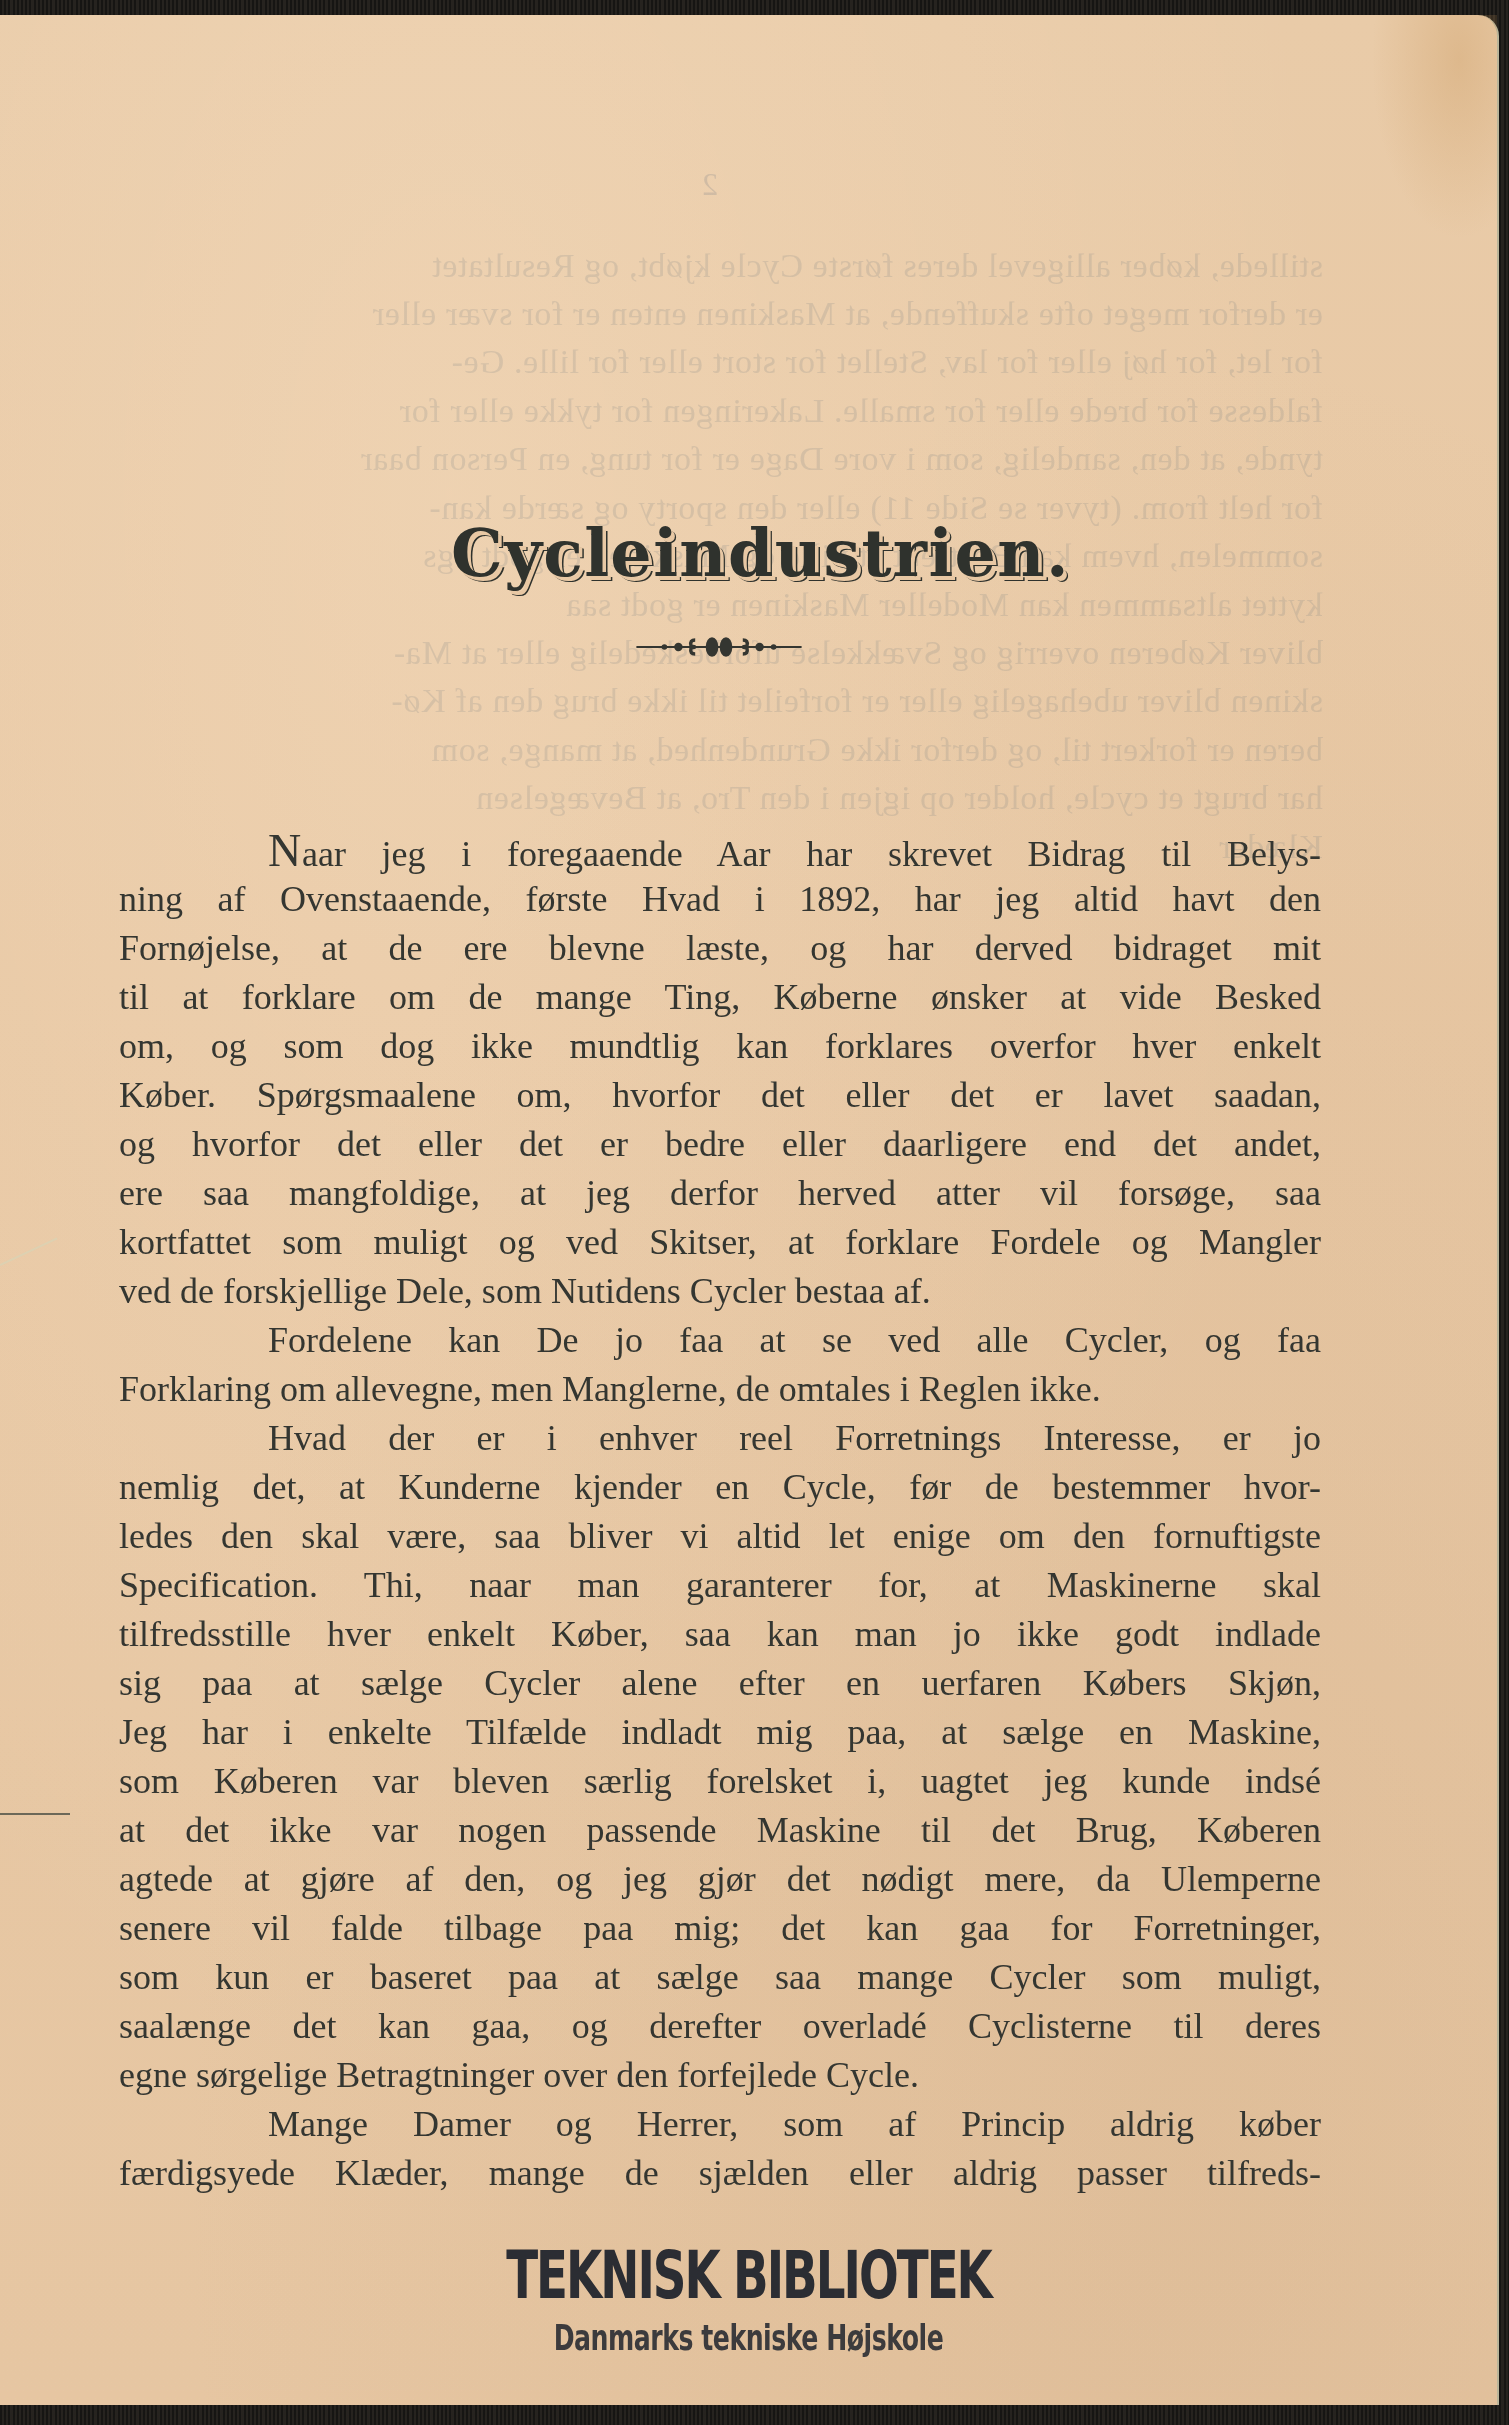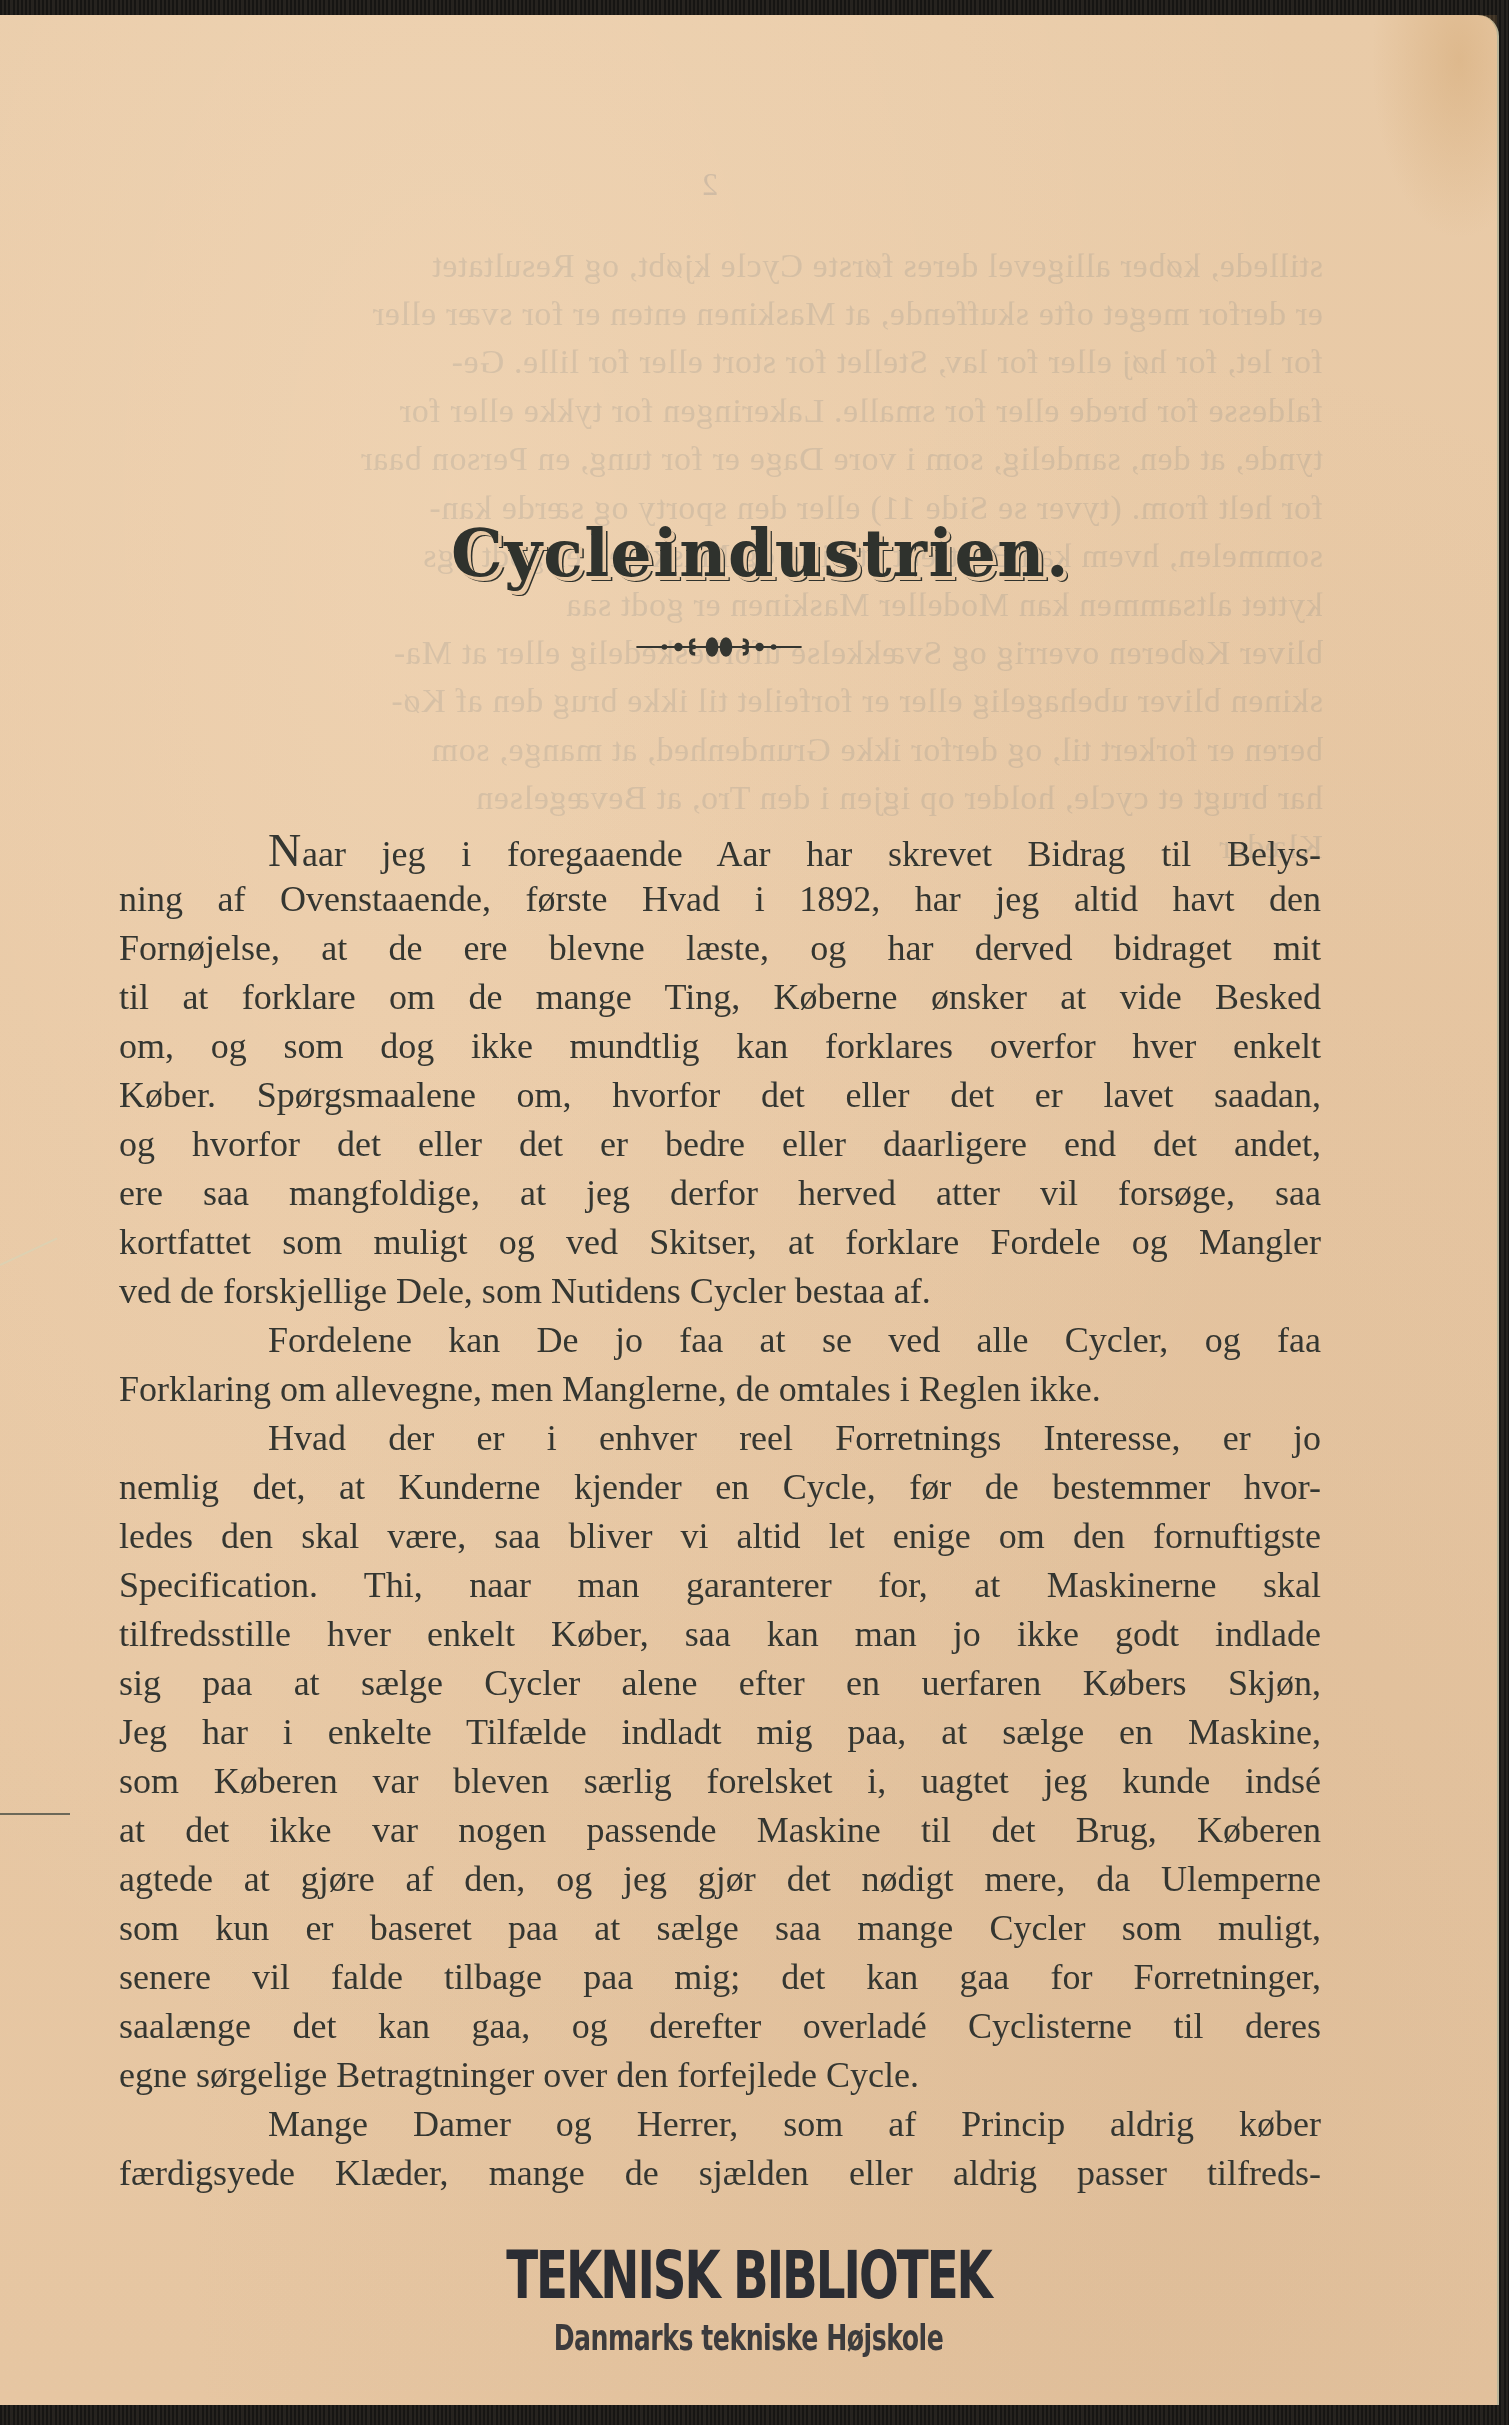--- a/index.html
+++ b/index.html
@@ -125,22 +125,22 @@
         <span class="line" style="padding-left: 149px; box-sizing: border-box;"><span>Hvad der er i enhver reel Forretnings Interesse, er jo</span></span>
         <span class="line"><span>nemlig det, at Kunderne kjender en Cycle, før de bestemmer hvor-</span></span>
         <span class="line"><span>ledes den skal være, saa bliver vi altid let enige om den fornuftigste</span></span>
         <span class="line"><span>Specification. Thi, naar man garanterer for, at Maskinerne skal</span></span>
         <span class="line"><span>tilfredsstille hver enkelt Køber, saa kan man jo ikke godt indlade</span></span>
         <span class="line"><span>sig paa at sælge Cycler alene efter en uerfaren Købers Skjøn,</span></span>
         <span class="line"><span>Jeg har i enkelte Tilfælde indladt mig paa, at sælge en Maskine,</span></span>
         <span class="line"><span>som Køberen var bleven særlig forelsket i, uagtet jeg kunde indsé</span></span>
         <span class="line"><span>at det ikke var nogen passende Maskine til det Brug, Køberen</span></span>
         <span class="line"><span>agtede at gjøre af den, og jeg gjør det nødigt mere, da Ulemperne</span></span>
+        <span class="line"><span>senere vil falde tilbage paa mig; det kan gaa for Forretninger,</span></span>
         <span class="line"><span>som kun er baseret paa at sælge saa mange Cycler som muligt,</span></span>
-        <span class="line"><span>senere vil falde tilbage paa mig; det kan gaa for Forretninger,</span></span>
         <span class="line"><span>saalænge det kan gaa, og derefter overladé Cyclisterne til deres</span></span>
         <span class="line last"><span>egne sørgelige Betragtninger over den forfejlede Cycle.</span></span>
       </div>
       <div class="para">
         <span class="line" style="padding-left: 149px; box-sizing: border-box;"><span>Mange Damer og Herrer, som af Princip aldrig køber</span></span>
         <span class="line"><span>færdigsyede Klæder, mange de sjælden eller aldrig passer tilfreds-</span></span>
       </div>
     </div>
 
   <div class="stamp stamp-line1">TEKNISK BIBLIOTEK</div>

